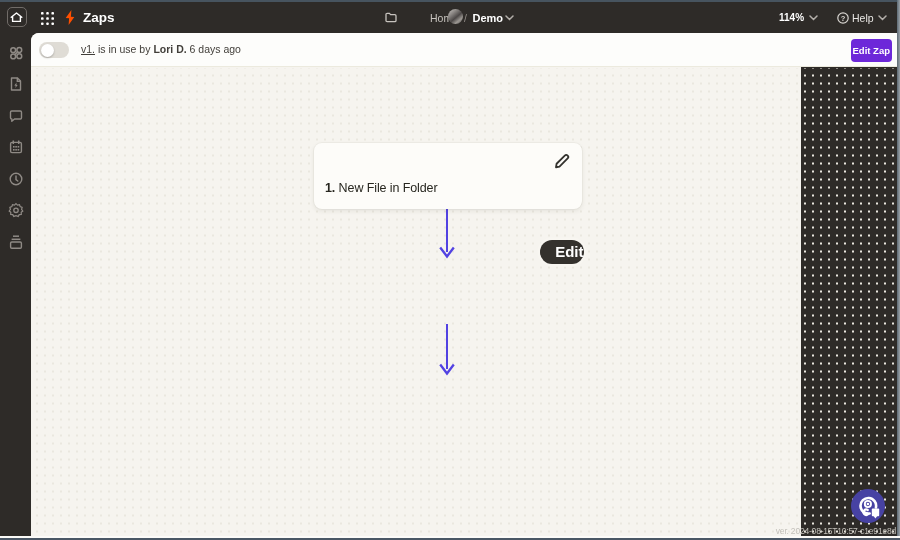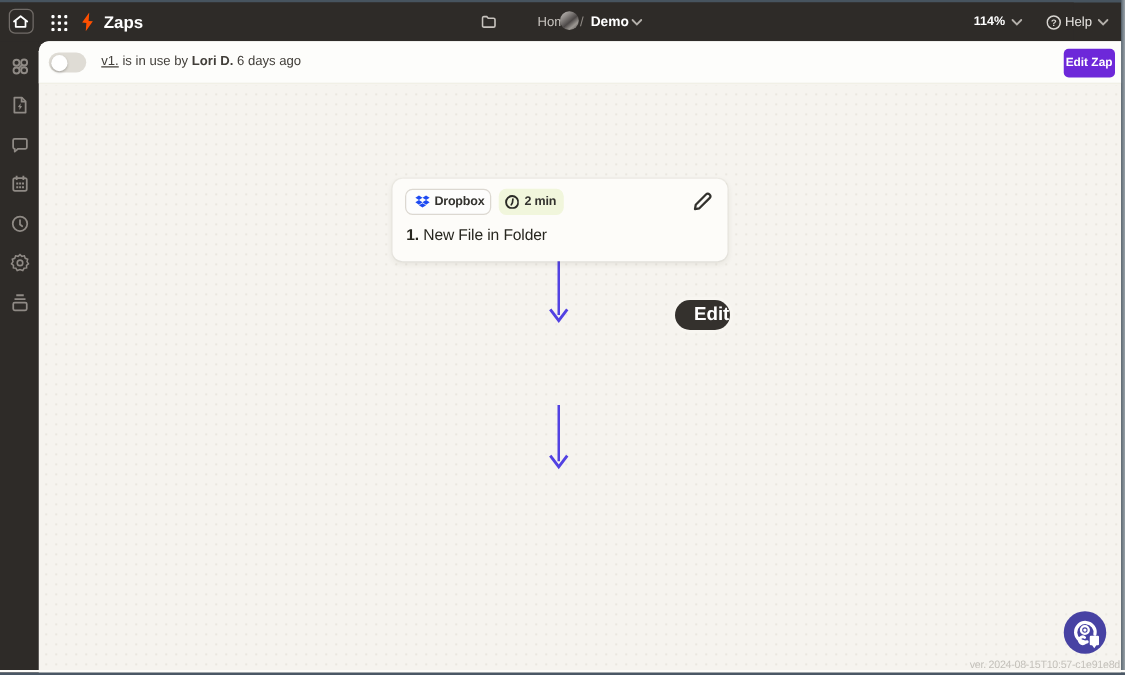--- a/index.html
+++ b/index.html
@@ -14,21 +14,21 @@
   .crumbtxt { position:absolute; top:10.5px; font-size:10.5px; color:#c7c3be;padding-left:29px; }
   #demo { position:absolute; left:472.5px; top:10px; font-size:11px; font-weight:700; color:#fff; }
   #avatar { position:absolute; left:448px; top:7.5px; width:15px; height:15px; border-radius:50%;
     background:linear-gradient(140deg,#c9c6c2 0%,#8a8683 30%,#4c4847 55%,#9b9792 75%,#575350 100%); }
   #zoomlvl { position:absolute; left:779px; top:10.5px; font-size:10px; font-weight:700; color:#fff; }
   #helptx { position:absolute; left:852px; top:10px; font-size:10.5px; color:#e9e7e4; }
   
   #sidebar { position:absolute; left:0; top:31.5px; width:31px; height:505.5px; background:#2e2b28; }
   .sic { position:absolute; left:7.5px; width:16px; height:16px; }
   
-  #main { position:absolute; left:31px; top:31.5px; width:866px; height:505.5px; background:#f6f4ef; border-radius:8px 0 0 0; }
+  #main { position:absolute; left:31px; top:31.5px; width:770px; height:505.5px; background:#f6f4ef; border-radius:8px 0 0 0; }
   #toolbar { position:absolute; left:0; top:0; width:866px; height:34px; background:#fdfdfb; border-radius:8px 0 0 0; border-bottom:1px solid #eceade; }
   #toggle { position:absolute; left:8px; top:9px; width:30px; height:16px; border-radius:8px; background:#dfdcd5; }
   #knob { position:absolute; left:1.5px; top:1.5px; width:13px; height:13px; border-radius:50%; background:#fff; box-shadow:0 1px 2px rgba(0,0,0,.25); }
   #vlabel { position:absolute; left:50px; top:10px; font-size:10.5px; color:#413e39; }
   #editzap { position:absolute; right:5px; top:6px; height:23px; background:#6d28d9; color:#fff;
      font-size:9.5px; font-weight:700; border-radius:4px; line-height:23px; padding:0 2px; }
   
   #canvas { position:absolute; left:0; top:35px; width:866px; height:470.5px;
     background-image:radial-gradient(circle, #eae7df 1px, rgba(0,0,0,0) 1.15px);
     background-size:8px 8px; background-position:2px 3.5px; }
@@ -158,41 +158,20 @@
       <svg style="position:absolute;left:405px;top:138px" width="22" height="55" viewBox="0 0 22 55">
         <path d="M11 1 L11 46" stroke="#5242e2" stroke-width="2"></path>
         <path d="M4.2 41.5 L11 50.5 L17.8 41.5" fill="none" stroke="#5242e2" stroke-width="2.3" stroke-linejoin="miter"></path>
       </svg>
       <svg style="position:absolute;left:405px;top:254.5px" width="22" height="55" viewBox="0 0 22 55">
         <path d="M11 1 L11 46" stroke="#5242e2" stroke-width="2"></path>
         <path d="M4.2 41.5 L11 50.5 L17.8 41.5" fill="none" stroke="#5242e2" stroke-width="2.3" stroke-linejoin="miter"></path>
       </svg>
 
       <div class="card" style="top:75px">
-        <div class="chiprow">
-          <div class="chip">
-            <svg width="12" height="11" viewBox="0 0 13 12">
-              <g fill="#1d4af2">
-                <path d="M3.4 0.4 L6.5 2.4 L3.4 4.4 L0.3 2.4 Z"></path>
-                <path d="M9.6 0.4 L12.7 2.4 L9.6 4.4 L6.5 2.4 Z"></path>
-                <path d="M3.4 4.4 L6.5 6.4 L3.4 8.4 L0.3 6.4 Z"></path>
-                <path d="M9.6 4.4 L12.7 6.4 L9.6 8.4 L6.5 6.4 Z"></path>
-                <path d="M3.4 9.0 L6.5 10.9 L9.6 9.0 L6.5 7.3 Z"></path>
-              </g>
-            </svg>
-            <span>Dropbox</span>
-          </div>
-          <div class="chip lime">
-            <svg width="11.5" height="11.5" viewBox="0 0 12 12">
-              <circle cx="6" cy="6" r="5.1" fill="none" stroke="#2b2a27" stroke-width="1.6"></circle>
-              <path d="M6.6 3.4 L6.2 6.4 L5.2 8.2" fill="none" stroke="#2b2a27" stroke-width="1.4" stroke-linecap="round"></path>
-            </svg>
-            <span>2 min</span>
-          </div>
-        </div>
         <div class="title"><b>1.</b> New File in Folder</div>
         <svg class="pencil" viewBox="0 0 15 15">
           <path d="M3 9.8 L9.8 3 Q11 1.8 12.2 3 Q13.4 4.2 12.2 5.4 L5.4 12.2 L2.5 12.7 Z" fill="none" stroke="#33322e" stroke-width="1.5" stroke-linejoin="round"></path>
         </svg>
       </div>
 
 
 
       <div id="edittip">Edit</div>
 

